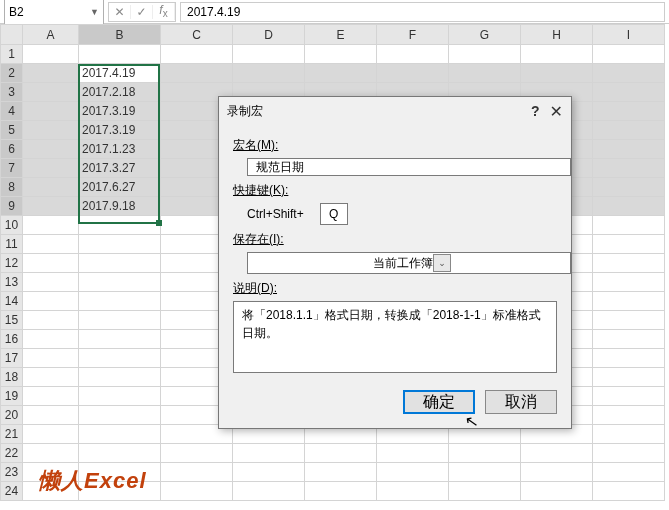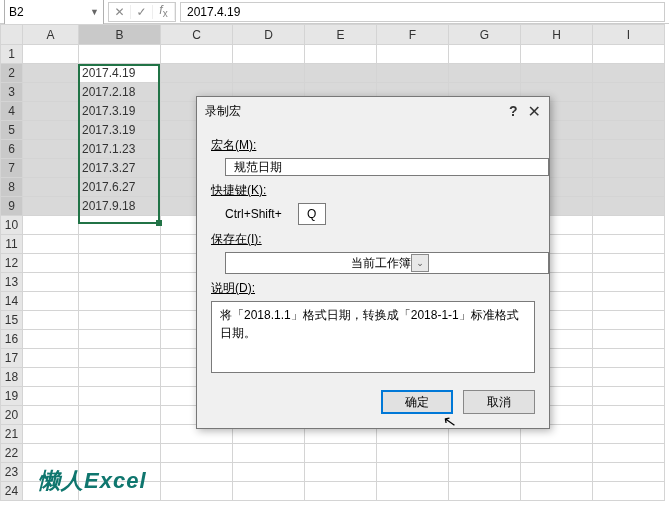--- a/index.html
+++ b/index.html
@@ -21,42 +21,42 @@
 tbody th { background: #e6e6e6; width: 22px; text-align: center; }
 tbody td { height: 19px; padding: 0 3px; }
 .colA { width: 56px; } .colB { width: 82px; } .colC,.colD,.colE,.colF,.colG,.colH,.colI { width: 72px; }
 .sel-range td { background: #d9d9d9; }
 .sel-range th, .sel-col { background: #c9c9c9 !important; }
 .active-cell { background: #fff !important; position: relative; }
 .sel-border { position: absolute; border: 2px solid #217346; pointer-events: none; }
 .sel-handle { position: absolute; width: 6px; height: 6px; background: #217346; }
 
 
-.dialog { position: absolute; left: 196px; top: 96px; width: 354px; background: #f0f0f0; border: 1px solid #777; box-shadow: 2px 2px 8px rgba(0,0,0,0.3); font-size: 12px; }
+.dialog { position: absolute; left: 218px; top: 96px; width: 354px; background: #f0f0f0; border: 1px solid #777; box-shadow: 2px 2px 8px rgba(0,0,0,0.3); font-size: 12px; }
 .titlebar { height: 28px; display: flex; align-items: center; justify-content: space-between; padding: 0 8px; }
 .titlebar .ttl { font-size: 12px; }
 .titlebar .ctrls { display: flex; gap: 10px; align-items: center; }
 .titlebar .help { font-size: 14px; font-weight: bold; color: #333; }
 .titlebar .close { font-size: 16px; color: #333; font-weight: normal; }
 .body { padding: 6px 14px 14px 14px; }
 .lbl { margin: 6px 0 4px 0; display: block; text-decoration: underline; }
 .lbl u { text-decoration: underline; }
 .txt { width: 100%; height: 18px; border: 1px solid #7a7a7a; background: #fff; padding: 0 8px; font-size: 12px; }
 .indent { margin-left: 14px; }
 .shortcut-row { display: flex; align-items: center; gap: 16px; margin-left: 14px; }
 .keybox { width: 28px; height: 22px; border: 1px solid #7a7a7a; background: #fff; text-align: center; font-size: 12px; }
 .combo { width: 100%; height: 22px; border: 1px solid #7a7a7a; background: #fff; display: flex; align-items: center; justify-content: center; padding: 0 2px 0 8px; }
 .combo .arr { width: 18px; height: 18px; border: 1px solid #888; display: flex; align-items: center; justify-content: center; font-size: 9px; color: #555; background: #e8e8e8; }
 .desc { width: 100%; height: 72px; border: 1px solid #7a7a7a; background: #fff; padding: 4px 8px; line-height: 1.5; resize: none; font-size: 12px; font-family: inherit; }
 .btnrow { display: flex; justify-content: flex-end; gap: 10px; margin-top: 14px; position: relative; }
-.btn { width: 72px; height: 24px; border: 1px solid #888; background: #e1e1e1; font-size: 12px; display: flex; align-items: center; justify-content: center; }
+.btn { width: 72px; height: 24px; border: 1px solid #888; background: #e1e1e1; font-size: 16px; display: flex; align-items: center; justify-content: center; }
 .btn.primary { border: 2px solid #0078d7; }
 .cursor { position: absolute; left: 232px; top: 22px; font-size: 16px; color: #000; pointer-events: none; transform: rotate(-10deg); }
 
-.watermark { position: absolute; left: 38px; bottom: 14px; font-size: 22px; color: #0f766e; font-style: italic; font-weight: bold; letter-spacing: 1px; }
+.watermark { position: absolute; left: 38px; bottom: 14px; font-size: 22px; color: #c2410c; font-style: italic; font-weight: bold; letter-spacing: 1px; }
 </style>
 </head>
 <body>
 
 <div class="topbar">
   <div class="namebox">
     <span>B2</span>
     <span class="dd">▼</span>
   </div>
   <div class="fbar-btns">

